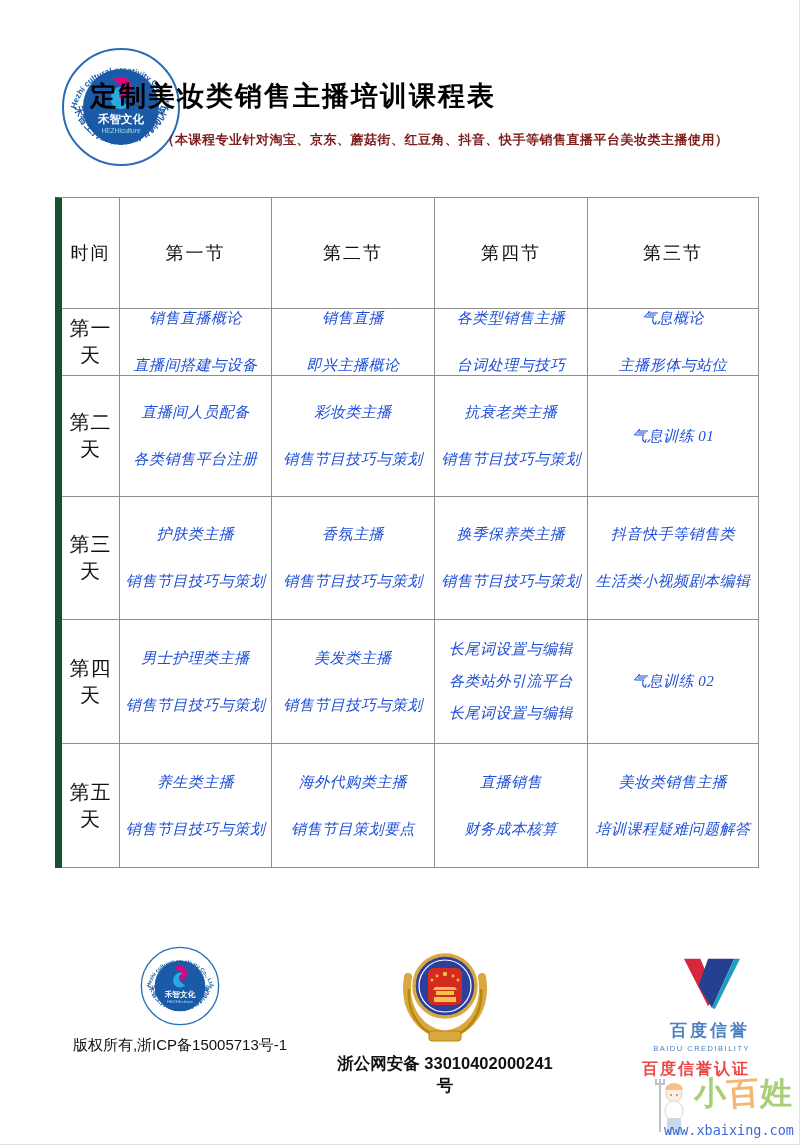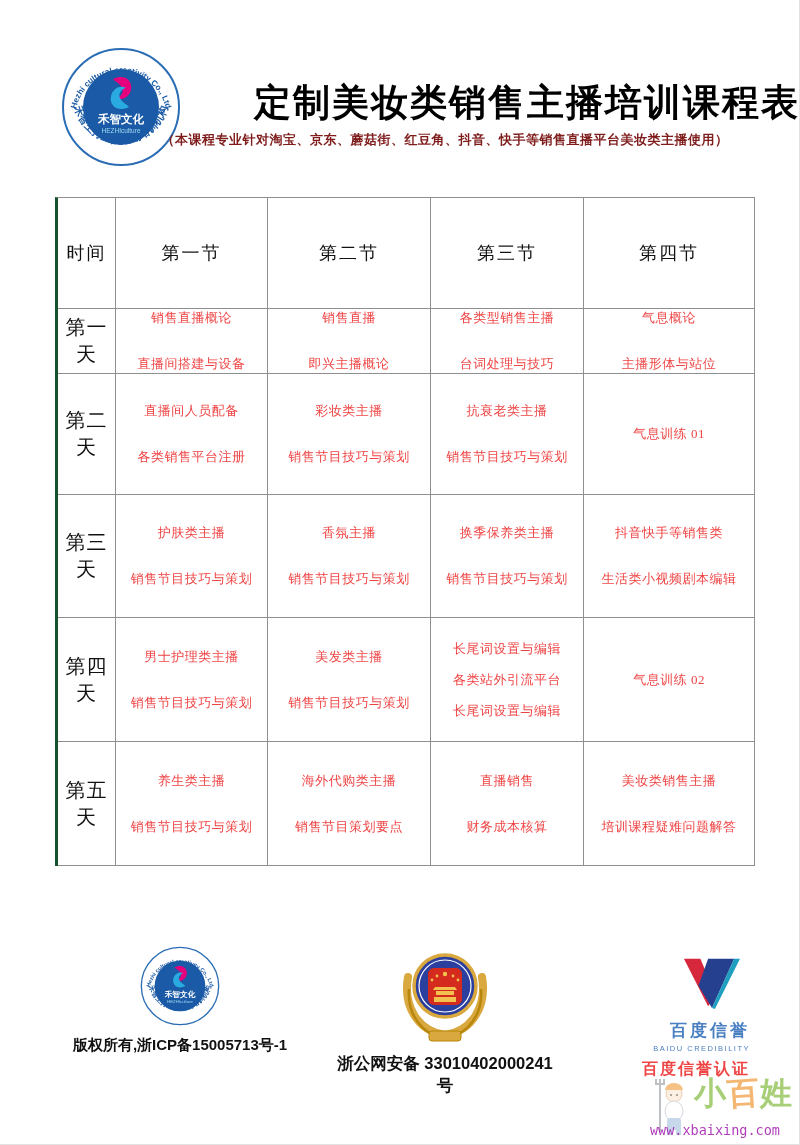--- a/index.html
+++ b/index.html
@@ -2,68 +2,68 @@
 <html><head>
 <meta charset="utf-8">
 <style>
   html,body{margin:0;padding:0;background:#ffffff;}
   .page{position:relative;width:800px;height:1145px;background:#ffffff;overflow:hidden;
         font-family:"Liberation Serif","DejaVu Serif",serif;color:#222;
         border-right:1px solid #e2e2e2;border-bottom:1px solid #e2e2e2;box-sizing:border-box;}
 
   
   .logo-main{position:absolute;left:61px;top:47px;width:120px;height:120px;}
-  .title{position:absolute;left:90px;top:78px;width:710px;text-align:right;
-         font-size:37px;font-weight:bold;letter-spacing:2px;color:#000;}
+  .title{position:absolute;left:90px;top:78px;width:710px;text-align:left;
+         font-size:27px;font-weight:bold;letter-spacing:2px;color:#000;}
   .subtitle{position:absolute;left:90px;top:131px;width:710px;text-align:center;
             font-size:13px;font-weight:600;color:#7f1d1d;letter-spacing:.5px;}
 
   
-  .ctable{position:absolute;left:55px;top:197px;border-top:1px solid #8f8f8f;border-left:3px solid #14532d;}
+  .ctable{position:absolute;left:55px;top:197px;border-top:1px solid #8f8f8f;border-left:7px solid #14532d;}
   .hrow,.trow{display:grid;grid-template-columns:58px 152px 163px 153px 171px;}
   .hrow{height:111px;}
   .trow:nth-of-type(2){height:121px;}
   .trow:nth-of-type(3){height:123px;}
   .trow:nth-of-type(4){height:124px;}
   .trow:nth-of-type(5){height:124px;}
   .trow:nth-of-type(6){height:103px;}
   .cell{border-right:1px solid #8f8f8f;border-bottom:1px solid #8f8f8f;
         display:flex;flex-direction:column;align-items:center;justify-content:center;
         text-align:center;background:#fff;}
   .hcell{font-size:18px;letter-spacing:2px;color:#111;}
   .daycell{font-size:20px;letter-spacing:1px;color:#111;}
-  .content{gap:28px;font-size:13px;letter-spacing:.5px;color:#ef4444;}
+  .content{gap:28px;font-size:15px;letter-spacing:.5px;color:#1d4ed8;font-style:italic;}
   .content.lines-1{gap:0;text-align:right;}
   .content.lines-3{gap:13px;}
 
   
   .footer-left{position:absolute;left:55px;top:946px;width:250px;text-align:center;}
   .footer-left svg{width:80px;height:80px;}
   .footer-center{position:absolute;left:330px;top:941px;width:230px;text-align:center;}
   .footer-right{position:absolute;left:580px;top:953px;width:170px;text-align:right;}
-  .f-text{font-family:"Liberation Sans","DejaVu Sans",sans-serif;font-weight:bold;
+  .f-text{font-family:"Liberation Sans","DejaVu Sans",sans-serif;font-weight:normal;
           font-size:15px;color:#111;margin-top:6px;}
   .f-text-center{font-family:"Liberation Sans","DejaVu Sans",sans-serif;font-weight:bold;
           font-size:16.5px;color:#111;margin-top:4px;}
   .baidu-title{font-family:"Liberation Sans","DejaVu Sans",sans-serif;color:#4a7fc1;
           font-size:17px;letter-spacing:3px;font-weight:600;margin-top:4px;}
   .baidu-sub{font-family:"Liberation Sans","DejaVu Sans",sans-serif;color:#4a7fc1;
           font-size:7.5px;letter-spacing:1.5px;margin-top:2px;}
   .baidu-cap{font-family:Liberation Sans, sans-serif;color:#ef4444;font-weight:bold;
           font-size:16px;letter-spacing:2px;margin-top:6px;}
 
   
   .watermark{position:absolute;right:4px;bottom:6px;width:142px;height:62px;}
   .wm-figure{position:absolute;left:0;bottom:2px;}
   .wm-name{position:absolute;right:2px;top:-4px;font-family:"DejaVu Sans",sans-serif;
            font-weight:bold;font-size:32px;letter-spacing:1px;opacity:.75;}
   .wm-name span{display:inline-block;}
   .wm-name span:nth-child(2){transform:rotate(-4deg);}
-  .wm-url{position:absolute;right:15px;bottom:0;font-family:"DejaVu Sans Mono","Liberation Mono",monospace;
-          font-size:13.5px;color:#a21caf;opacity:.85;text-align:center;}
+  .wm-url{position:absolute;right:1px;bottom:0;font-family:"DejaVu Sans Mono","Liberation Mono",monospace;
+          font-size:13.5px;color:#1d4ed8;opacity:.85;text-align:center;}
 
   .hidden-defs{position:absolute;width:0;height:0;overflow:hidden;}
 </style>
 </head>
 <body>
 
 <div class="page">
 
   <svg class="hidden-defs" aria-hidden="true">
     <defs>
@@ -91,22 +91,22 @@
     <use href="#hezhi-logo"></use>
   </svg>
   <div class="title">定制美妆类销售主播培训课程表</div>
   <div class="subtitle">（本课程专业针对淘宝、京东、蘑菇街、红豆角、抖音、快手等销售直播平台美妆类主播使用）</div>
 
   <div class="ctable">
     <div class="hrow">
         <div class="cell hcell">时间</div>
         <div class="cell hcell">第一节</div>
         <div class="cell hcell">第二节</div>
+        <div class="cell hcell">第四节</div>
         <div class="cell hcell">第三节</div>
-        <div class="cell hcell">第四节</div>
       </div>
     <div>
         <div class="trow">
           <div class="cell daycell">第一天</div>
           <div class="cell content lines-2">
             <div class="line">销售直播概论</div>
             <div class="line">直播间搭建与设备</div>
           </div>
           <div class="cell content lines-2">
             <div class="line">销售直播</div>

